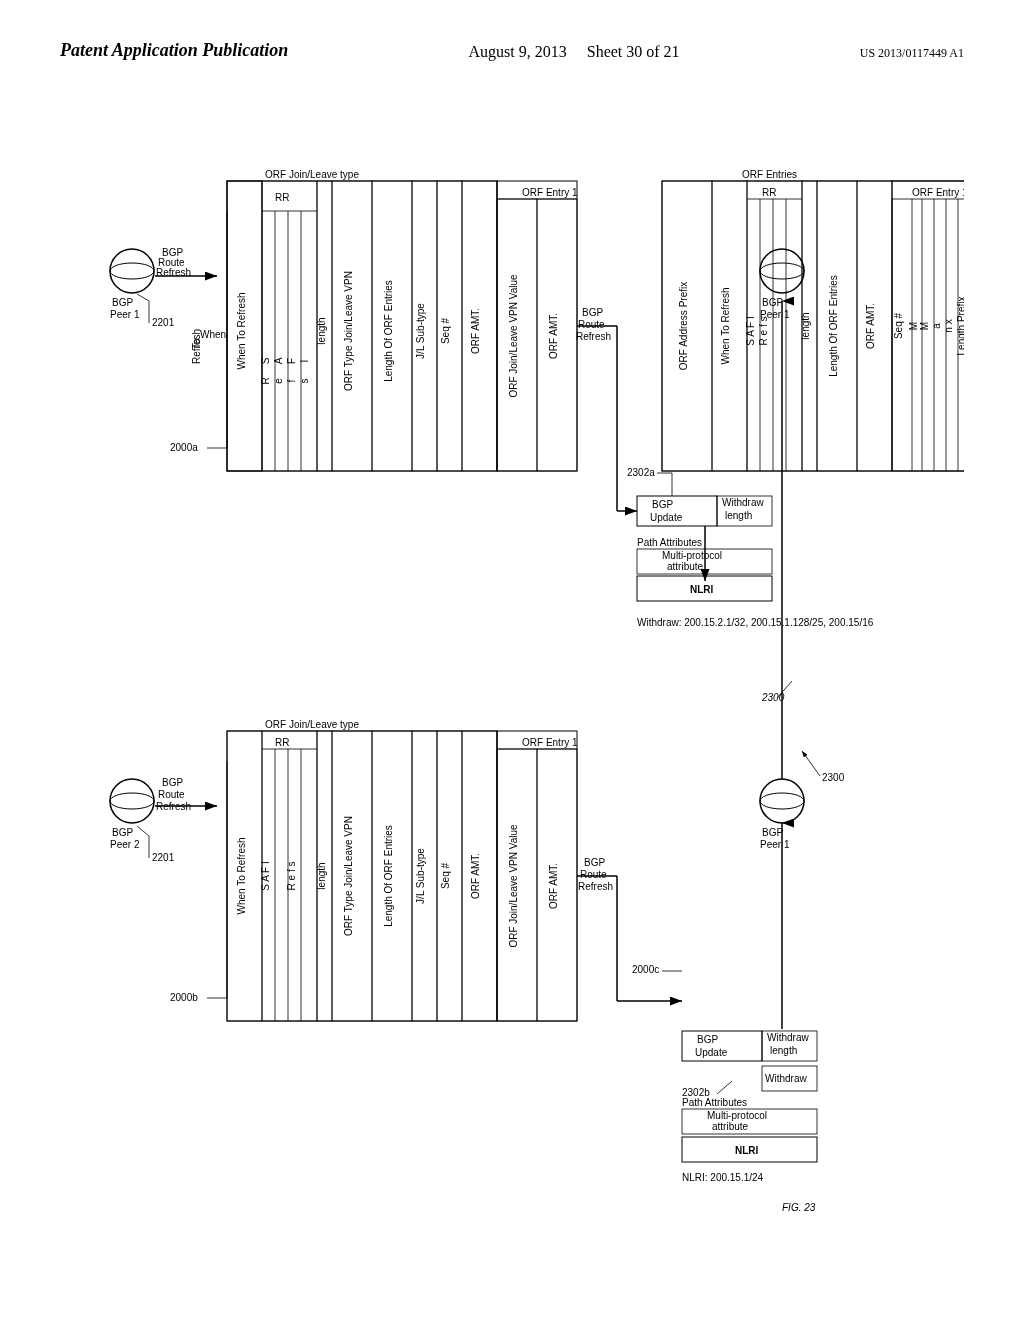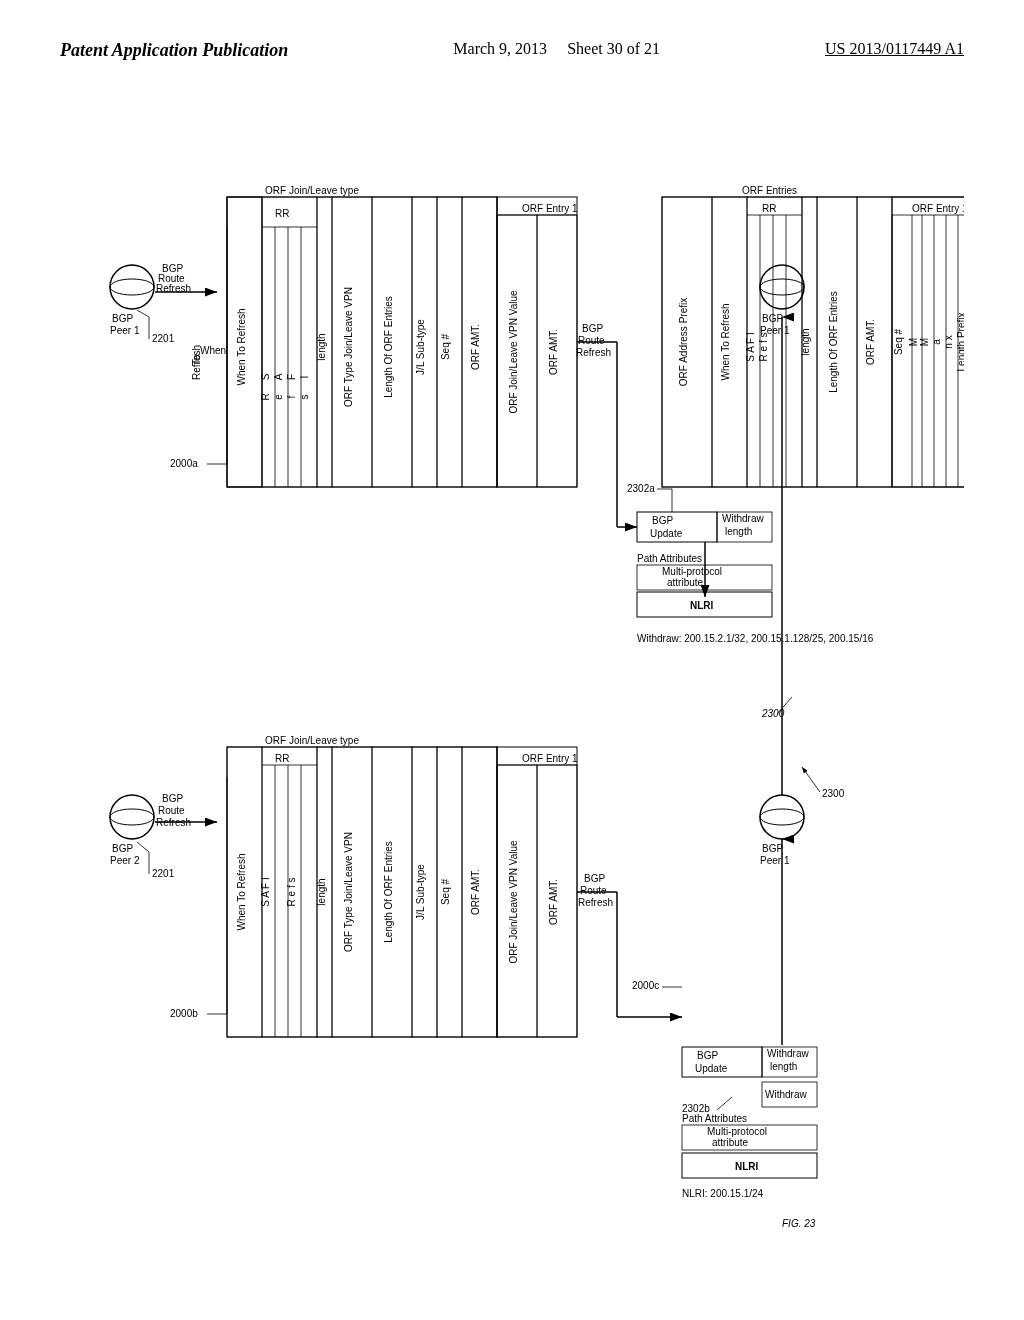--- a/index.html
+++ b/index.html
@@ -13,36 +13,35 @@
     }
     .page {
       width: 1024px;
       height: 1320px;
       padding: 40px 60px;
       position: relative;
     }
     .header {
       display: flex;
       justify-content: space-between;
-      align-items: flex-start;
+      align-items: flex-end;
       border-bottom: none;
-      margin-bottom: 36px;
+      margin-bottom: 20px;
     }
     .header-left {
       font-size: 18px;
       font-weight: bold;
       font-style: italic;
     }
     .header-center {
       font-size: 16px;
       text-align: center;
     }
     .header-right {
-      font-size: 16px;
-      text-decoration: underline;
+      font-size: 12px;
     }
     .diagram-area {
       position: relative;
       width: 100%;
       height: 1140px;
       margin-top: 10px;
     }
     .diagram-svg {
       width: 100%;
       height: 100%;
@@ -52,21 +51,21 @@
       font-size: 10px;
     }
   </style>
 </head>
 <body>
 
 <div class="page">
   <div class="header">
     <div class="header-left">Patent Application Publication</div>
     <div class="header-center">
-      <span>March 9, 2013</span>
+      <span>August 9, 2013</span>
       &nbsp;&nbsp;&nbsp;
       <span>Sheet 30 of 21</span>
     </div>
     <div class="header-right">US 2013/0117449 A1</div>
   </div>
 
   <div class="diagram-area">
     <svg class="diagram-svg" viewBox="0 0 900 1140" xmlns="http://www.w3.org/2000/svg">
 
       <circle cx="70" cy="190" r="22" fill="none" stroke="#000" stroke-width="1.5"></circle>

